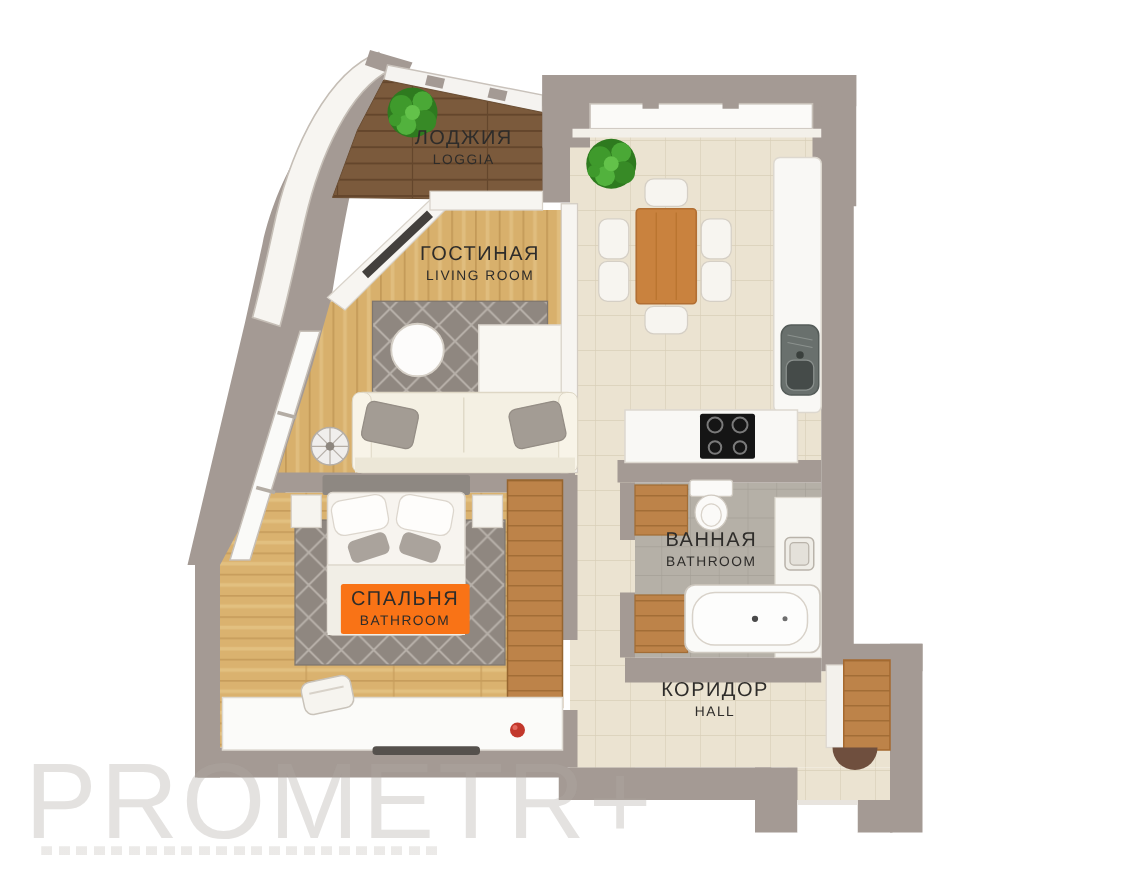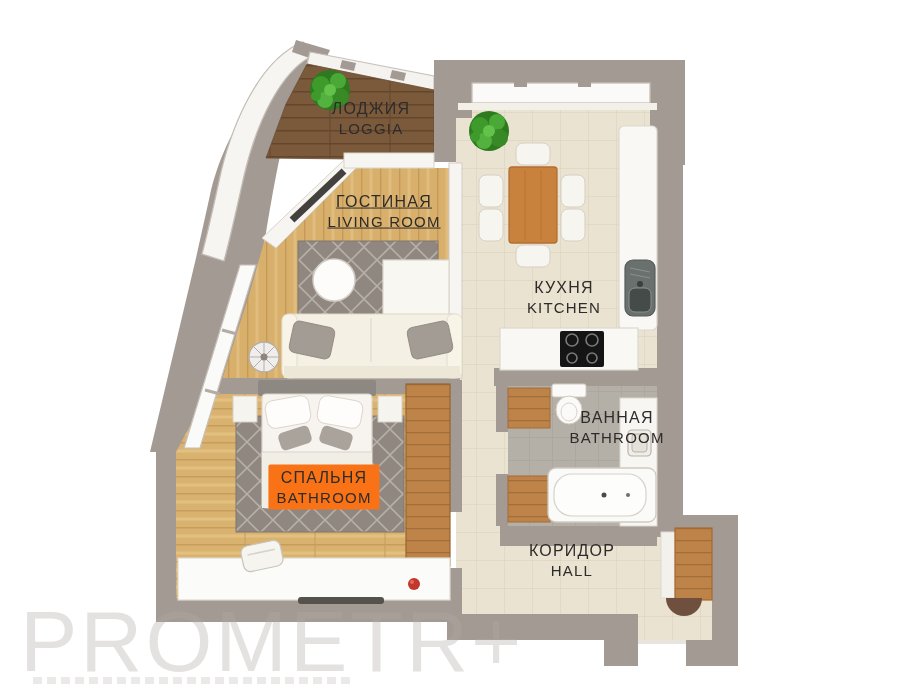--- a/index.html
+++ b/index.html
@@ -2,21 +2,21 @@
 <html><head>
 <meta charset="utf-8">
 <style>
   html,body{margin:0;padding:0;background:#ffffff;}
   .plan{position:relative;width:900px;height:700px;background:#ffffff;overflow:hidden;
         font-family:"Liberation Sans",sans-serif;}
   .plan svg{position:absolute;left:0;top:0;}
   .room-label{position:absolute;transform:translate(-50%,-50%);text-align:center;
               color:#2e2c2a;letter-spacing:1.2px;line-height:1.32;white-space:nowrap;z-index:5;}
   .room-label .ru{display:block;font-size:16px;}
-  .room-label .en{display:block;font-size:15px;}
+  .room-label .en{display:block;font-size:11px;}
   .room-label.boxed{background:#f97316;padding:2px 8px;border-radius:2px;}
   .watermark{position:absolute;left:20px;top:592px;font-size:86px;font-weight:400;
              letter-spacing:3px;color:rgba(176,170,163,0.34);z-index:6;pointer-events:none;}
   .fineprint{position:absolute;left:33px;top:677px;width:320px;height:7px;opacity:.28;z-index:6;
              background:repeating-linear-gradient(90deg,#b9b3ac 0 9px,transparent 9px 14px);}
 </style>
 </head>
 <body>
 
 <div class="plan">
@@ -288,29 +288,25 @@
   </g>
   <g>
     <path d="M666,598 A18,18 0 0 0 702,598 Z" fill="#6f4f3e"></path>
   </g>
 </svg>
 
 <div class="room-label" style="left:371px;top:118px;">
   <span class="ru">ЛОДЖИЯ</span>
   <span class="en">LOGGIA</span>
 </div>
-<div class="room-label" style="left:384px;top:211px;text-decoration:underline;">
+<div class="room-label" style="left:384px;top:211px;">
   <span class="ru">ГОСТИНАЯ</span>
   <span class="en">LIVING ROOM</span>
 </div>
-<div class="room-label" style="left:564px;top:297px;">
-  <span class="ru">КУХНЯ</span>
-  <span class="en">KITCHEN</span>
-</div>
-<div class="room-label" style="left:569px;top:427px;margin-left:48px;">
+<div class="room-label" style="left:569px;top:440px;">
   <span class="ru">ВАННАЯ</span>
   <span class="en">BATHROOM</span>
 </div>
 <div class="room-label boxed" style="left:324px;top:487px;">
   <span class="ru">СПАЛЬНЯ</span>
   <span class="en">BATHROOM</span>
 </div>
 <div class="room-label" style="left:572px;top:560px;">
   <span class="ru">КОРИДОР</span>
   <span class="en">HALL</span>

